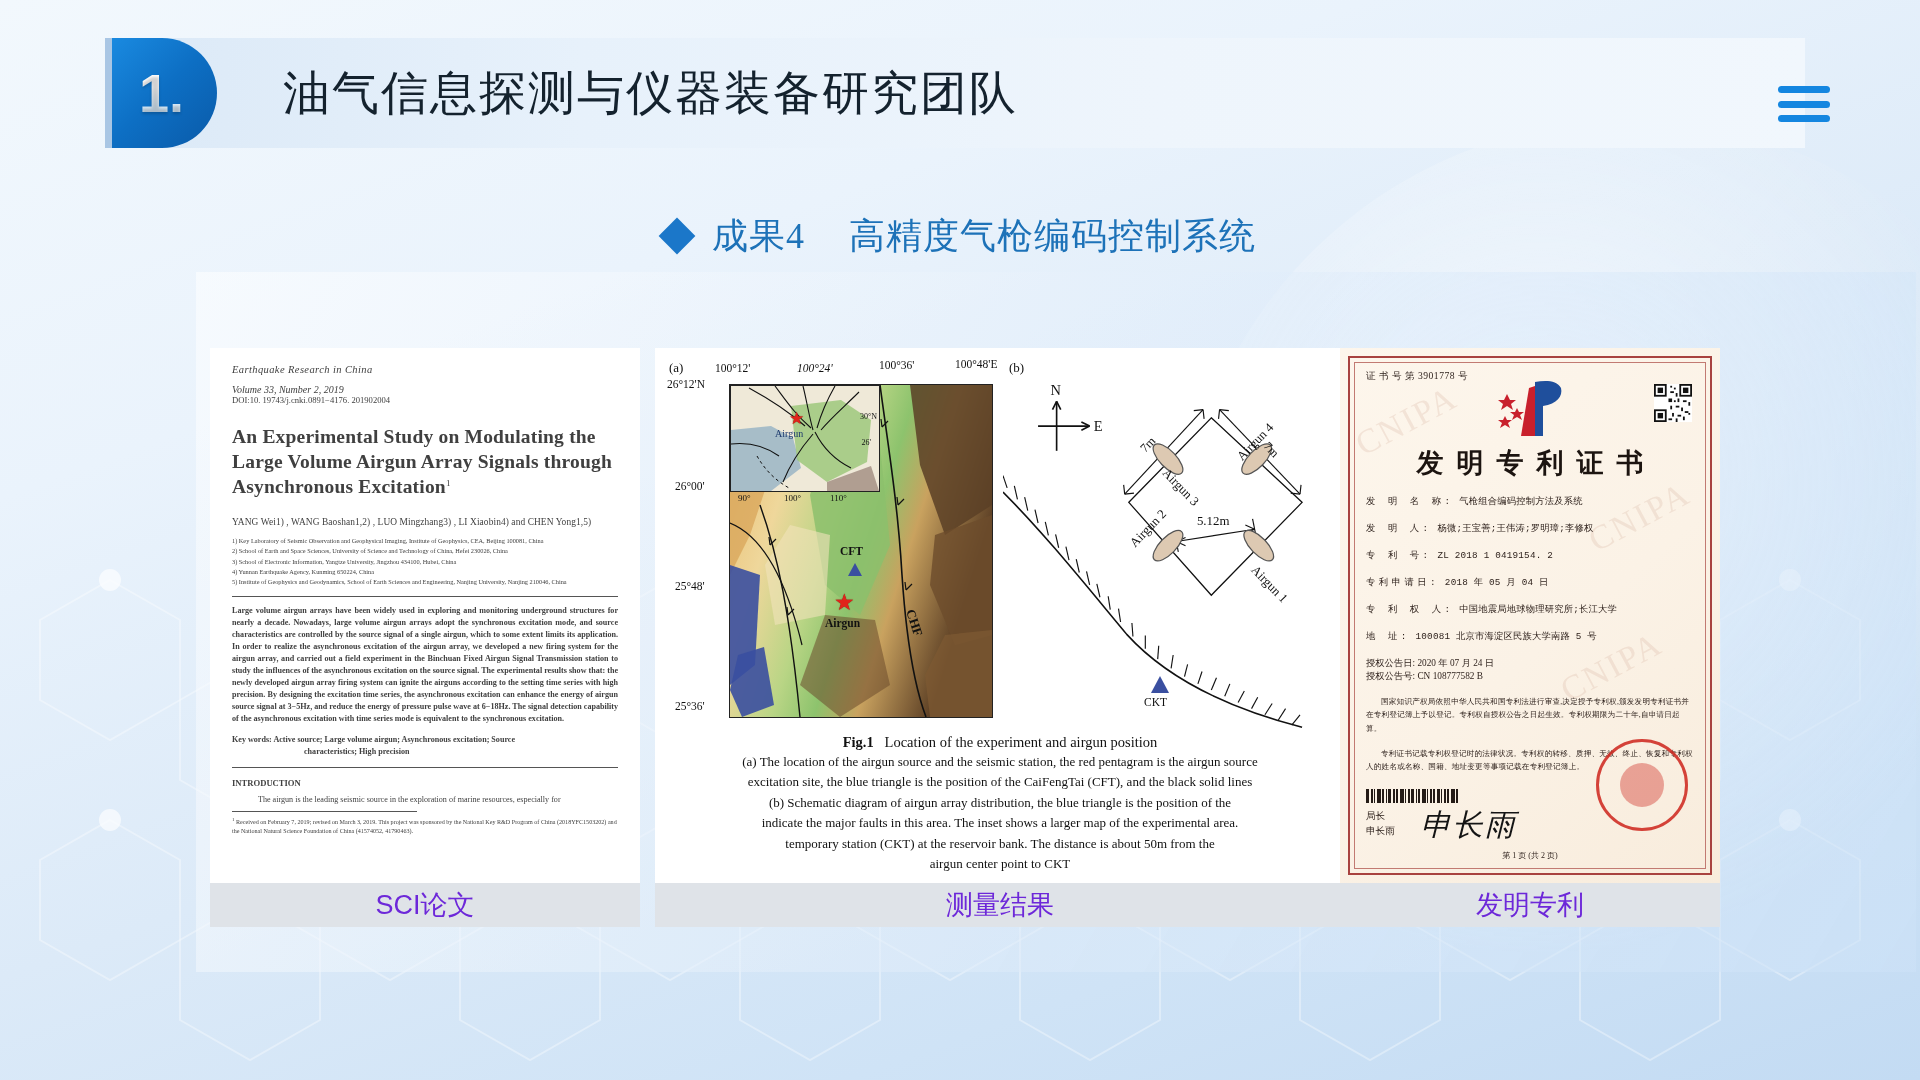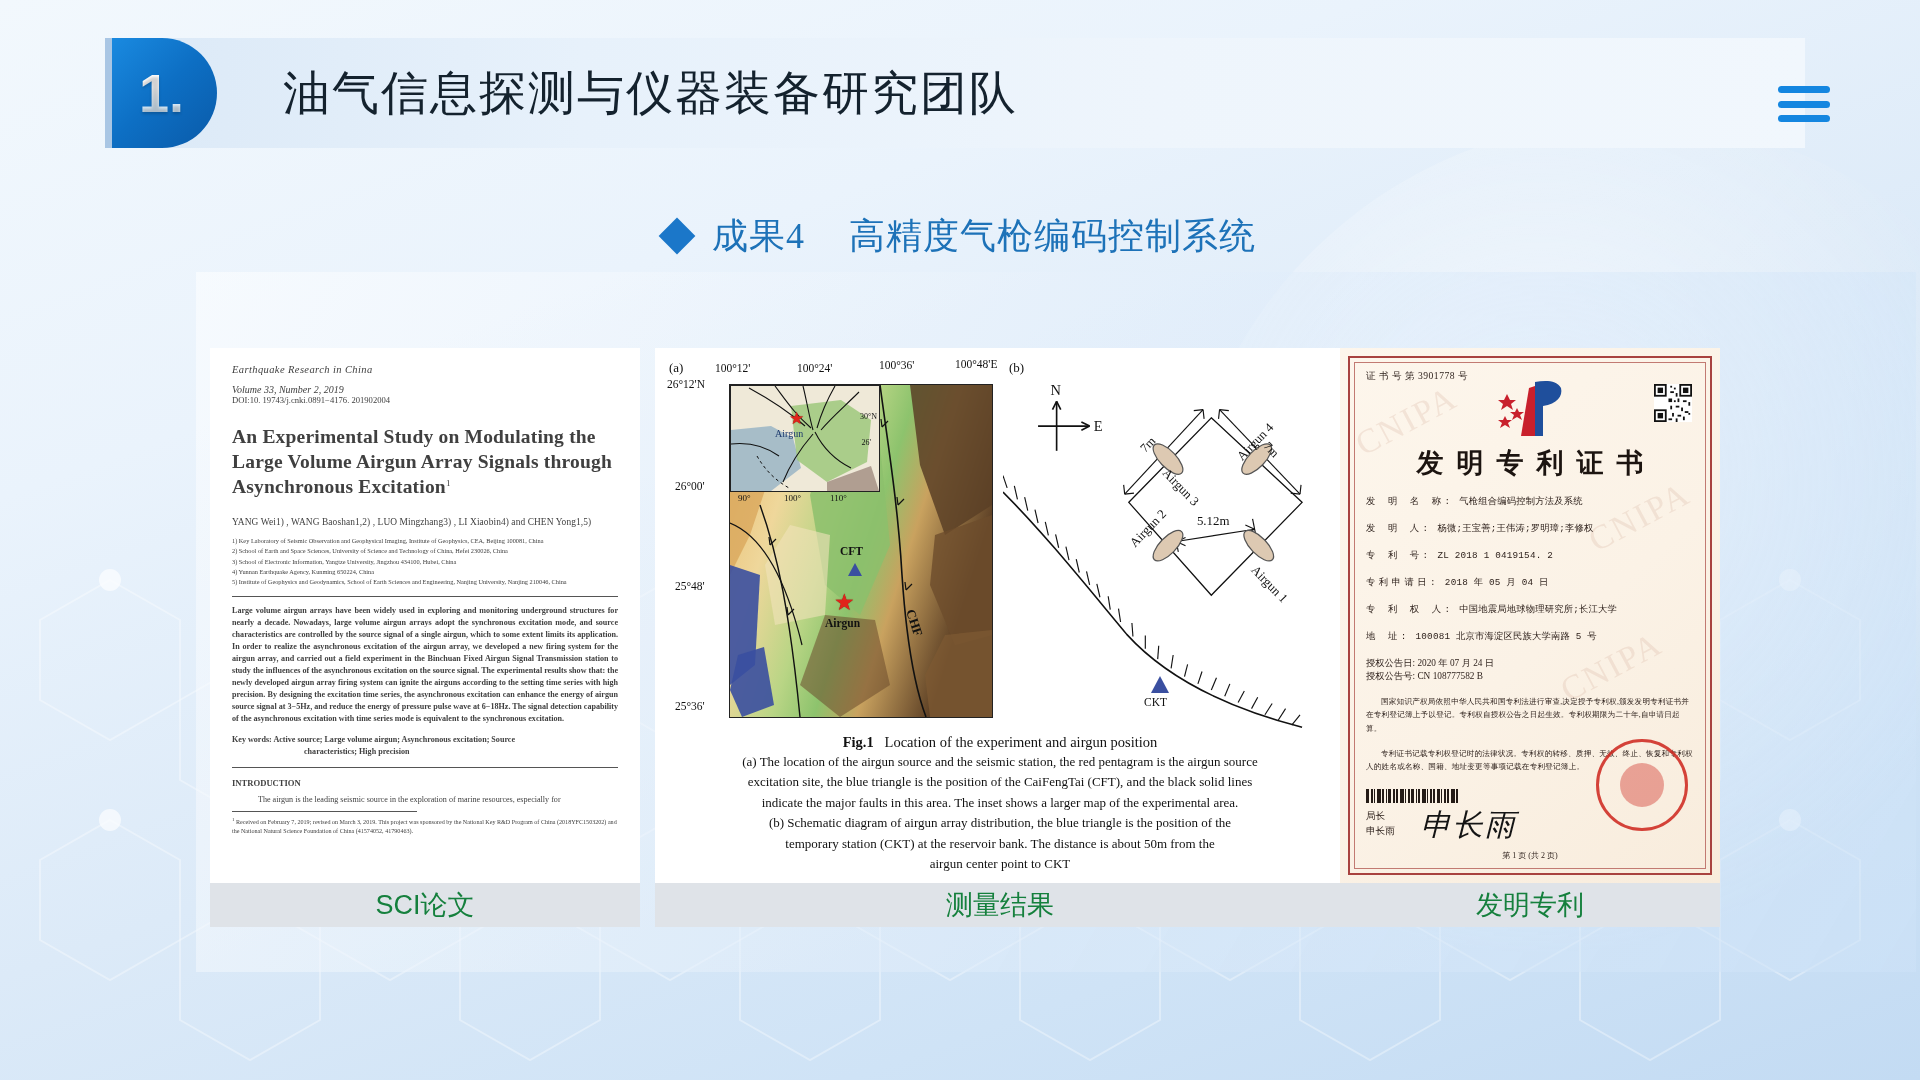--- a/index.html
+++ b/index.html
@@ -71,21 +71,21 @@
   #band{
     position:absolute;left:196px;top:272px;width:1720px;height:700px;
     background:linear-gradient(120deg, rgba(255,255,255,.55) 0%, rgba(223,236,250,.55) 55%, rgba(205,226,247,.6) 100%);
   }
 
   
   .card{position:absolute;top:348px;background:#ffffff;}
   .card-shot{position:relative;width:100%;background:#fff;overflow:hidden;}
   .card-cap{
     height:44px;background:#dfe3e8;display:flex;align-items:center;justify-content:center;
-    font-family:"Liberation Sans", sans-serif;font-size:27px;color:#15803d;
+    font-family:"Liberation Sans", sans-serif;font-size:27px;color:#6d28d9;
   }
   #card1{left:210px;width:430px;}
   #card2{left:655px;width:690px;}
   #card3{left:1340px;width:380px;}
   #card1 .card-shot{height:535px;}
   #card2 .card-shot{height:535px;}
   #card3 .card-shot{height:535px;}
   #card1 .card-cap{width:430px;}
   #card2 .card-cap{width:690px;}
   #card3 .card-cap{width:380px;}
@@ -340,21 +340,21 @@
   </div>
 
   <div class="card" id="card2">
     <div class="card-shot">
       <div class="fig-wrap">
         <div class="fig-row">
 
           <div class="fig-a">
             <div class="lbl" style="left:2px;top:2px;">(a)</div>
             <div class="axlbl" style="left:48px;top:4px;">100°12'</div>
-            <div class="axlbl" style="left:130px;top:4px;">100°24'</div>
+            <div class="axlbl" style="left:130px;top:4px;font-style:italic;">100°24'</div>
             <div class="axlbl" style="left:212px;top:1px;">100°36'</div>
             <div class="axlbl" style="left:288px;top:0;">100°48'E</div>
             <div class="axlbl" style="left:0px;top:20px;">26°12'N</div>
             <div class="axlbl" style="left:8px;top:122px;">26°00'</div>
             <div class="axlbl" style="left:8px;top:222px;">25°48'</div>
             <div class="axlbl" style="left:8px;top:342px;">25°36'</div>
 
             <div class="mapbox">
               <svg class="terrain" viewBox="0 0 262 332" preserveAspectRatio="none">
                 <defs>
@@ -511,22 +511,22 @@
             </div>
             <div class="axlbl" style="left:141px;top:338px;">CKT</div>
           </div>
 
         </div>
 
         <div class="figcap">
           <div class="t"><b>Fig.1</b>&nbsp;&nbsp;&nbsp;<span>Location of the experiment and airgun position</span></div>
           <div class="d">(a) The location of the airgun source and the seismic station, the red pentagram is the airgun source</div>
           <div class="d">excitation site, the blue triangle is the position of the CaiFengTai (CFT), and the black solid lines</div>
+          <div class="d">(b) Schematic diagram of airgun array distribution, the blue triangle is the position of the</div>
           <div class="d">indicate the major faults in this area. The inset shows a larger map of the experimental area.</div>
-          <div class="d">(b) Schematic diagram of airgun array distribution, the blue triangle is the position of the</div>
           <div class="d">temporary station (CKT) at the reservoir bank. The distance is about 50m from the</div>
           <div class="d">airgun center point to CKT</div>
         </div>
       </div>
     </div>
     <div class="card-cap">测量结果</div>
   </div>
 
   <div class="card" id="card3">
     <div class="card-shot">

